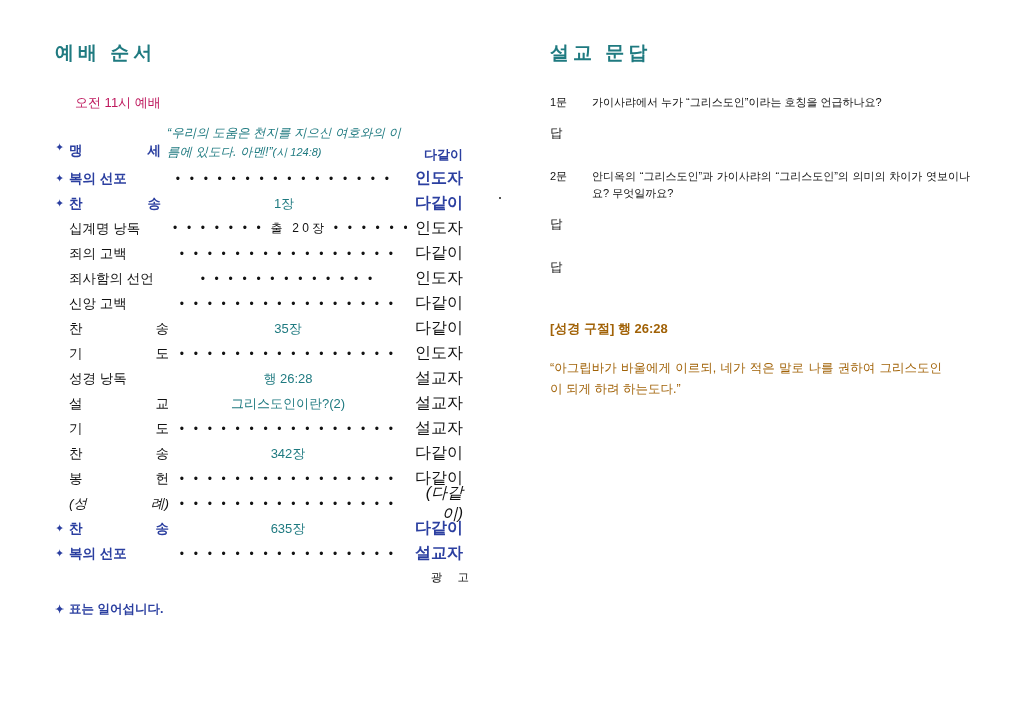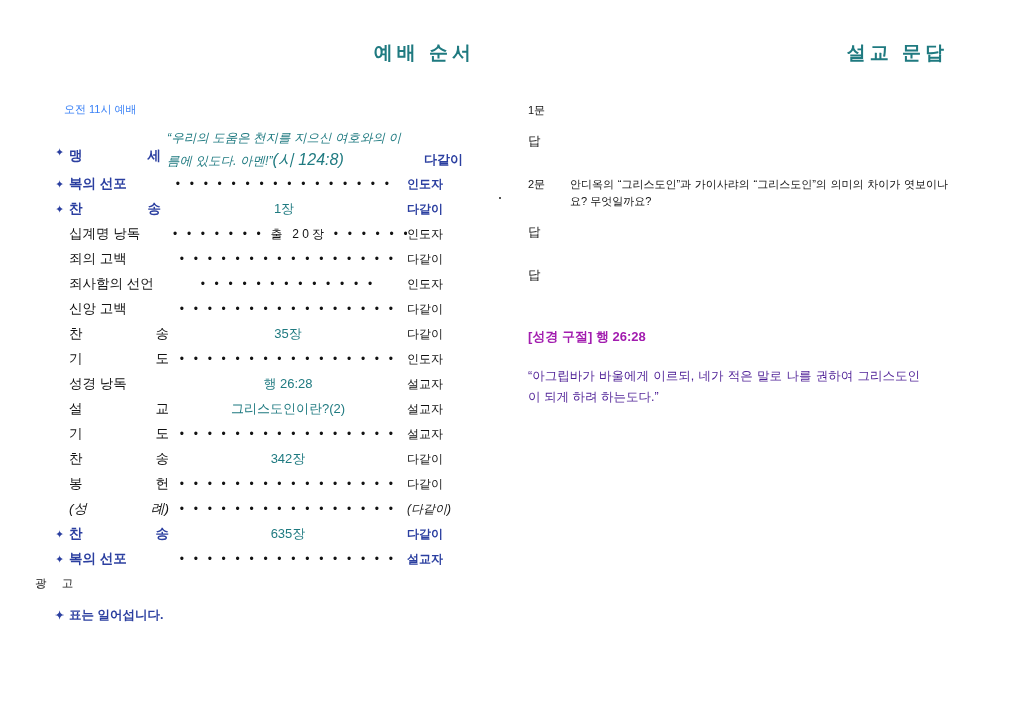--- a/index.html
+++ b/index.html
@@ -22,31 +22,31 @@
   }
 
   
   .left-col {
     position: absolute;
     left: 55px;
     top: 40px;
     width: 420px;
   }
   .col-title {
-    text-align: right;
+    text-align: left;
     color: #1f7a80;
     font-size: 19px;
     letter-spacing: 4px;
     font-weight: bold;
-    margin-bottom: 36px;
+    margin-bottom: 28px;
   }
   .service-time {
-    font-size: 11px;
-    color: #3b82f6;
-    margin-left: 9px;
+    font-size: 13px;
+    color: #be185d;
+    margin-left: 20px;
     margin-bottom: 12px;
   }
 
   .order-list {
     width: 408px;
   }
   .order-row {
     display: flex;
     align-items: center;
     height: 25px;
@@ -87,75 +87,75 @@
   }
   .middle.dots {
     letter-spacing: 3.2px;
     color: #111;
     font-size: 12px;
   }
   .middle.teal { color: #1f7a80; font-size: 13px; }
 
   .role {
     flex: 0 0 56px;
-    text-align: left;
-    font-size: 12px;
+    text-align: right;
+    font-size: 16px;
     color: #111;
   }
   .role.blue { color: #2b3fa0; font-weight: bold; }
   .role.italic { font-style: italic; }
 
   
   .vow-row {
     display: flex;
     align-items: flex-start;
     min-height: 42px;
     font-size: 13px;
   }
   .vow-verse {
     flex: 1 1 auto;
     color: #1f7a80;
     font-style: italic;
     font-size: 12.5px;
     line-height: 1.5;
     padding: 0 4px 0 6px;
   }
-  .vow-verse .small { font-size: 16px; }
+  .vow-verse .small { font-size: 11px; }
   .vow-role {
     flex: 0 0 56px;
     text-align: right;
     color: #2b3fa0;
     font-weight: bold;
     font-size: 13px;
     padding-top: 22px;
   }
   .vow-name { padding-top: 18px; }
 
   .notice {
-    text-align: left;
+    text-align: right;
     font-size: 11.5px;
     color: #111;
     letter-spacing: 6px;
     margin-top: 4px;
     margin-left: -20px;
   }
   .footnote {
     margin-top: 16px;
     font-size: 12.5px;
     color: #2b3fa0;
     font-weight: bold;
     display: flex;
     align-items: center;
   }
   .footnote .bullet { width: 16px; }
 
   
   .right-col {
     position: absolute;
-    left: 528px;
+    left: 550px;
     top: 40px;
     width: 420px;
   }
   .qa-block { margin-bottom: 26px; }
   .qa-question {
     display: flex;
     font-size: 11px;
     color: #111;
     line-height: 1.55;
   }
@@ -167,27 +167,27 @@
     text-align: justify;
   }
   .qa-answer {
     margin-top: 14px;
     font-size: 12.5px;
     color: #111;
   }
   .scripture-head {
     margin-top: 44px;
     font-size: 13px;
-    color: #a21caf;
+    color: #a16207;
     font-weight: bold;
   }
   .scripture-body {
     margin-top: 20px;
     font-size: 12.5px;
-    color: #4c1d95;
+    color: #a16207;
     line-height: 1.7;
     text-align: justify;
     width: 392px;
   }
   .tiny-dot {
     position: absolute;
     left: 499px;
     top: 197px;
     width: 2px;
     height: 2px;
@@ -386,20 +386,21 @@
       <span>표는 일어섭니다.</span>
     </div>
   </div>
 
   <div class="right-col">
     <div class="col-title">설교 문답</div>
 
     <div class="qa-block">
       <div class="qa-question">
         <div class="qa-num">1문</div>
+        <div class="qa-text">가이사랴에서      누가    “그리스도인”이라는      호칭을 언급하나요?</div>
       </div>
       <div class="qa-answer">답</div>
     </div>
 
     <div class="qa-block">
       <div class="qa-question">
         <div class="qa-num">2문</div>
         <div class="qa-text">안디옥의  “그리스도인”과  가이사랴의  “그리스도인”의 의미의 차이가 엿보이나요? 무엇일까요?</div>
       </div>
       <div class="qa-answer">답</div>

